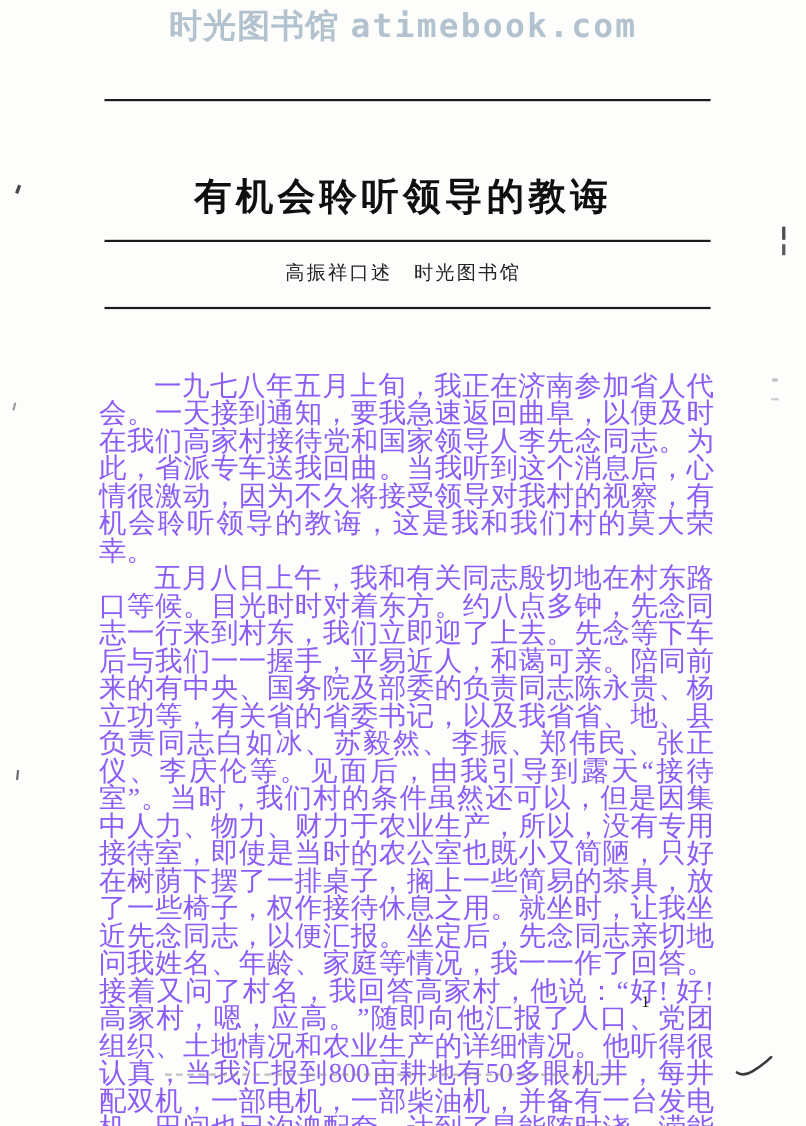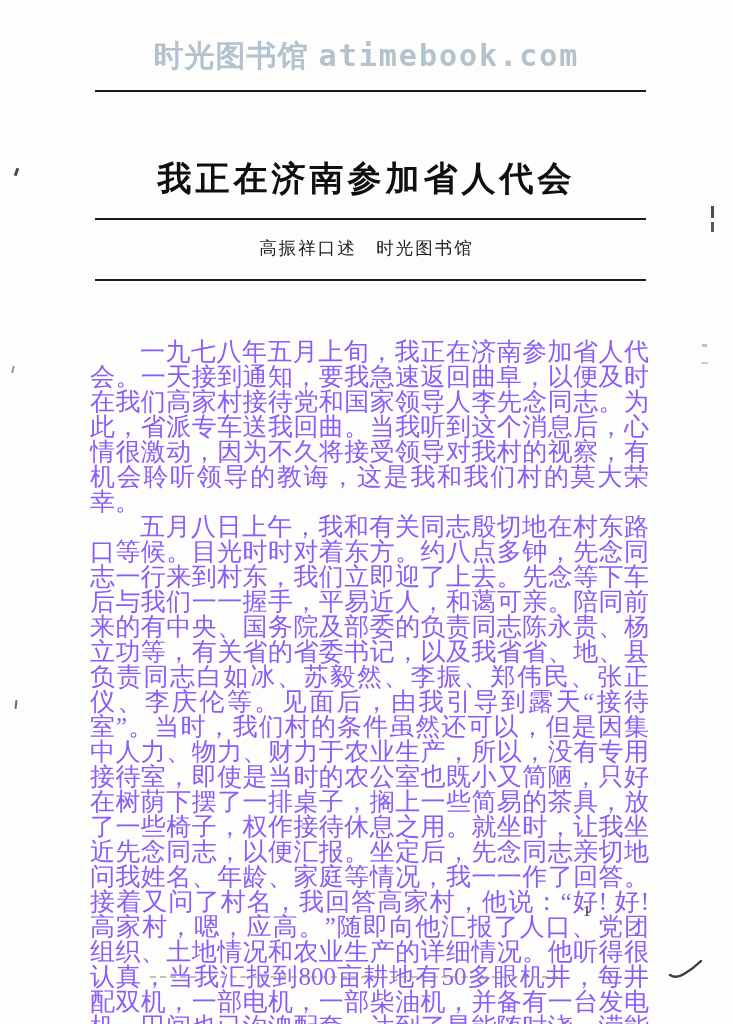--- a/index.html
+++ b/index.html
@@ -14,21 +14,20 @@
   .watermark {
     position:absolute; top:4px; left:0; width:100%;
     text-align:center;
     color:#b2c2ce;
     font-family:"DejaVu Sans",sans-serif;
     font-weight:bold;
     font-size:30px;
     letter-spacing:1px;
     white-space:nowrap;
     user-select:none;
-    margin-top:32px;
   }
   .watermark .wm-en { font-family:"DejaVu Sans Mono",monospace; letter-spacing:2px; margin-left:10px; }
   .rule {
     position:absolute; left:95px; width:551px;
     background:#1b1b1b; height:2px;
   }
   .rule-top    { top:90px;  height:2px; }
   .rule-byline-top    { top:218px; height:2px; }
   .rule-byline-bottom { top:279px; height:2px; }
   .article-title {
@@ -75,21 +74,21 @@
 </style>
 </head>
 <body>
 
 <div class="watermark">
   <span class="wm-cn">时光图书馆</span><span class="wm-en">atimebook.com</span>
 </div>
 
 <div class="rule rule-top"></div>
 
-<h1 class="article-title">我正在济南参加省人代会</h1>
+<h1 class="article-title">有机会聆听领导的教诲</h1>
 
 <div class="rule rule-byline-top"></div>
 <div class="byline">高振祥口述　时光图书馆</div>
 <div class="rule rule-byline-bottom"></div>
 
 <div class="body-text">
   <p>一九七八年五月上旬，我正在济南参加省人代会。一天接到通知，要我急速返回曲阜，以便及时在我们高家村接待党和国家领导人李先念同志。为此，省派专车送我回曲。当我听到这个消息后，心情很激动，因为不久将接受领导对我村的视察，有机会聆听领导的教诲，这是我和我们村的莫大荣幸。</p>
   <p>五月八日上午，我和有关同志殷切地在村东路口等候。目光时时对着东方。约八点多钟，先念同志一行来到村东，我们立即迎了上去。先念等下车后与我们一一握手，平易近人，和蔼可亲。陪同前来的有中央、国务院及部委的负责同志陈永贵、杨立功等，有关省的省委书记，以及我省省、地、县负责同志白如冰、苏毅然、李振、郑伟民、张正仪、李庆伦等。见面后，由我引导到露天“接待室”。当时，我们村的条件虽然还可以，但是因集中人力、物力、财力于农业生产，所以，没有专用接待室，即使是当时的农公室也既小又简陋，只好在树荫下摆了一排桌子，搁上一些简易的茶具，放了一些椅子，权作接待休息之用。就坐时，让我坐近先念同志，以便汇报。坐定后，先念同志亲切地问我姓名、年龄、家庭等情况，我一一作了回答。接着又问了村名，我回答高家村，他说：“好! 好! 高家村，嗯，应高。”随即向他汇报了人口、党团组织、土地情况和农业生产的详细情况。他听得很认真，当我汇报到800亩耕地有50多眼机井，每井配双机，一部电机，一部柴油机，并备有一台发电机，田间也已沟洫配套，达到了旱能随时浇，涝能及时</p>
 </div>
 

